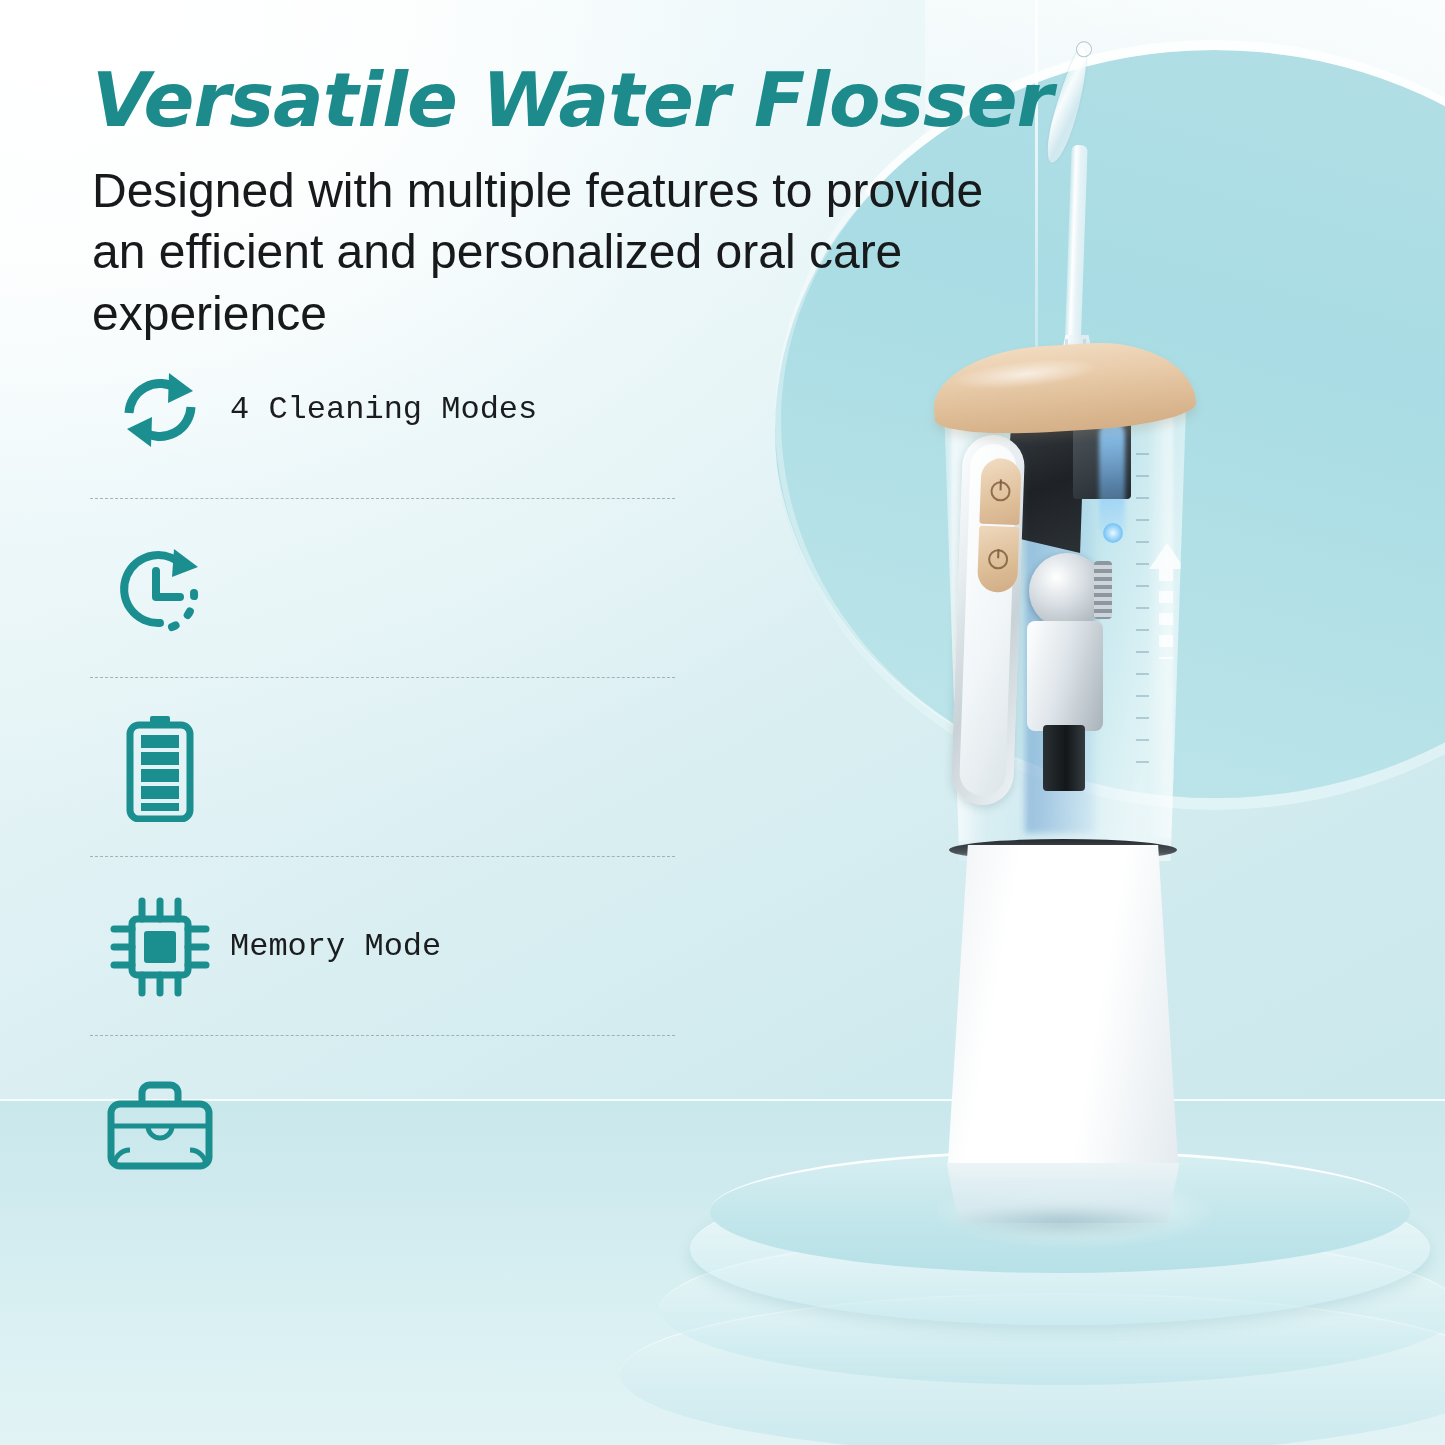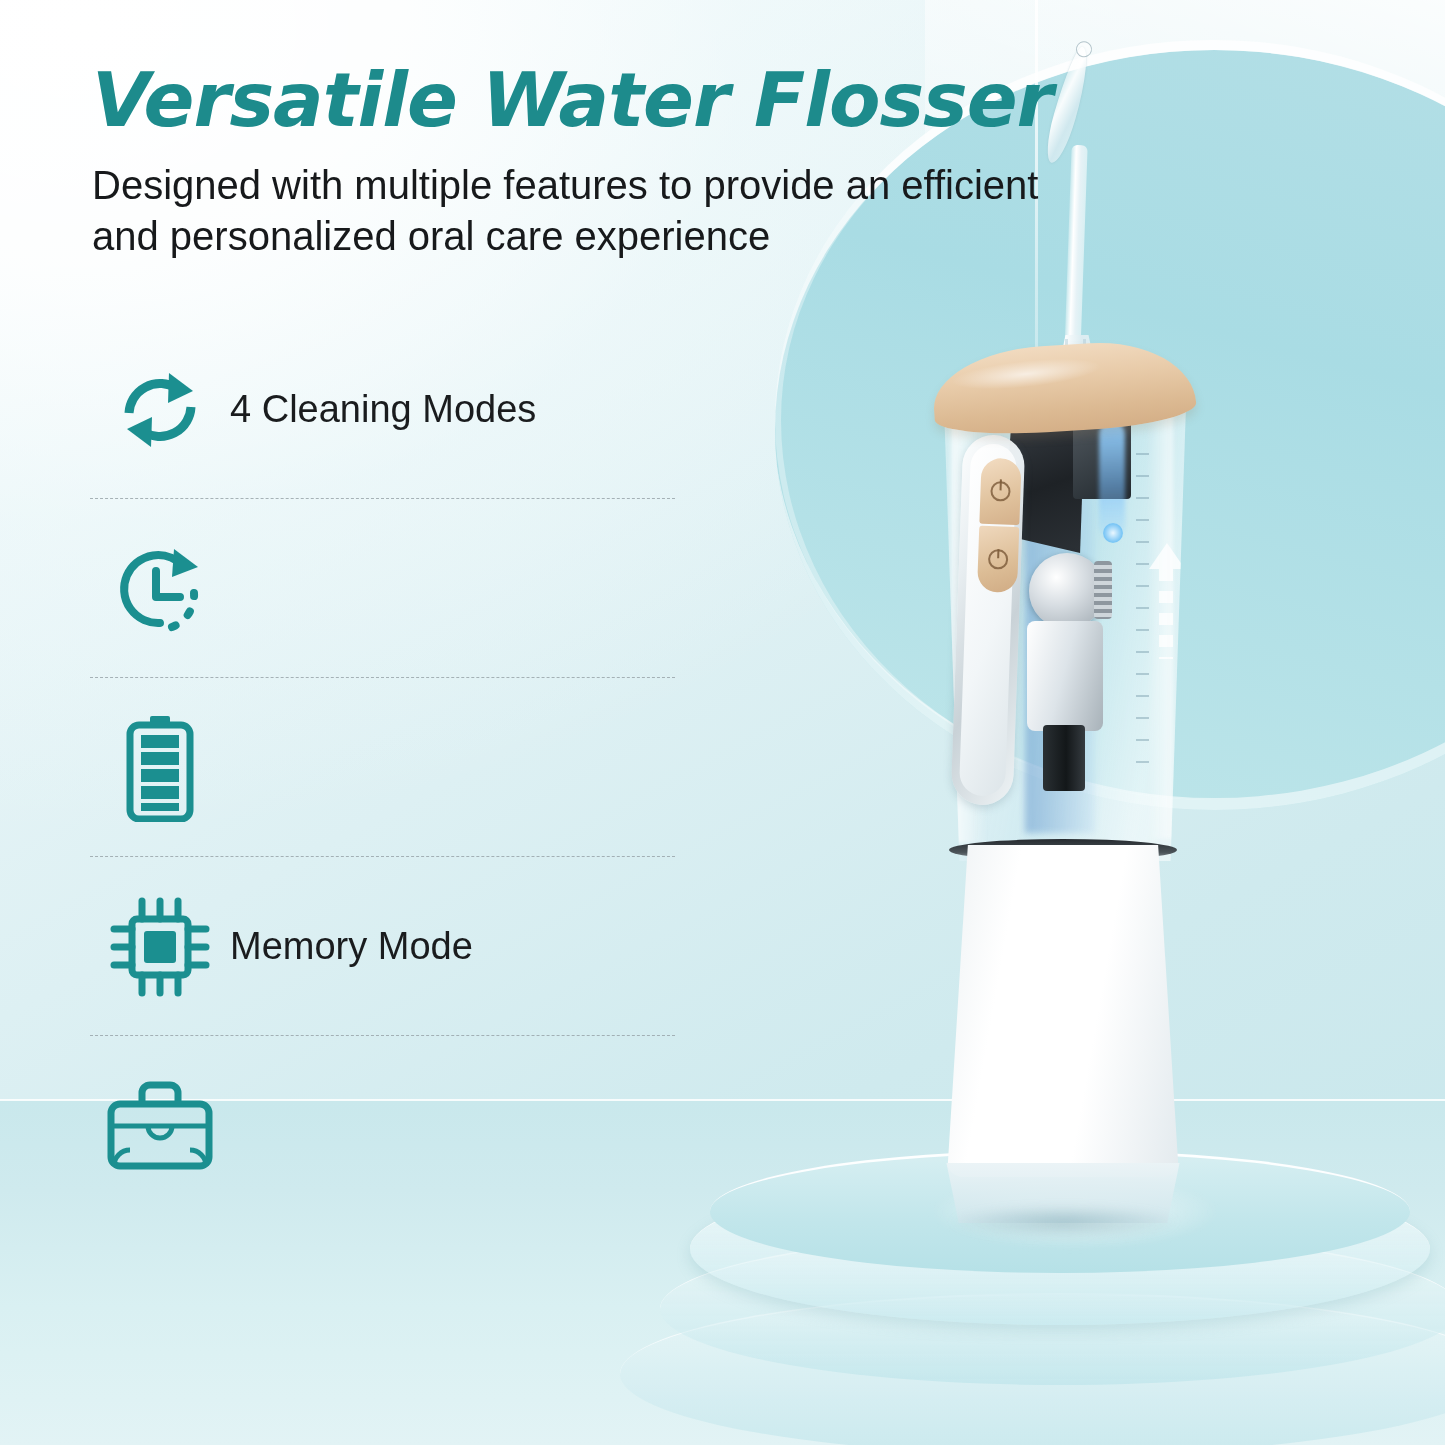--- a/index.html
+++ b/index.html
@@ -258,35 +258,35 @@
 
   
   .headline{
     position:absolute;left:92px;top:62px;
     font-size:75px;line-height:1.02;font-weight:bold;font-style:italic;
     color:#1d8b8c;letter-spacing:-1px;white-space:nowrap;
     font-family:"DejaVu Sans","Liberation Sans",sans-serif;
   }
   .subhead{
     position:absolute;left:92px;top:160px;width:950px;
-    font-size:40px;line-height:1.28;color:#17191b;
+    font-size:48px;line-height:1.28;color:#17191b;
     font-family:"Liberation Sans",sans-serif;
   }
 
   
   #features{position:absolute;left:90px;top:320px;width:600px;}
   .frow{
     position:relative;height:179px;display:flex;align-items:center;
   }
   .fico{
     width:140px;flex:0 0 140px;display:flex;align-items:center;justify-content:center;
   }
   .flabel{
-    font-size:38px;color:#1a1c1e;white-space:nowrap;
-    font-family:Liberation Sans, sans-serif;
+    font-size:32px;color:#1a1c1e;white-space:nowrap;
+    font-family:Liberation Mono, monospace;
   }
   .divider{
     position:absolute;left:0;bottom:0;width:585px;height:0;
     border-top:1.6px dashed #9aa6ab;opacity:.85;
   }
   svg.ic{display:block;}
 </style>
 </head>
 <body>
 

